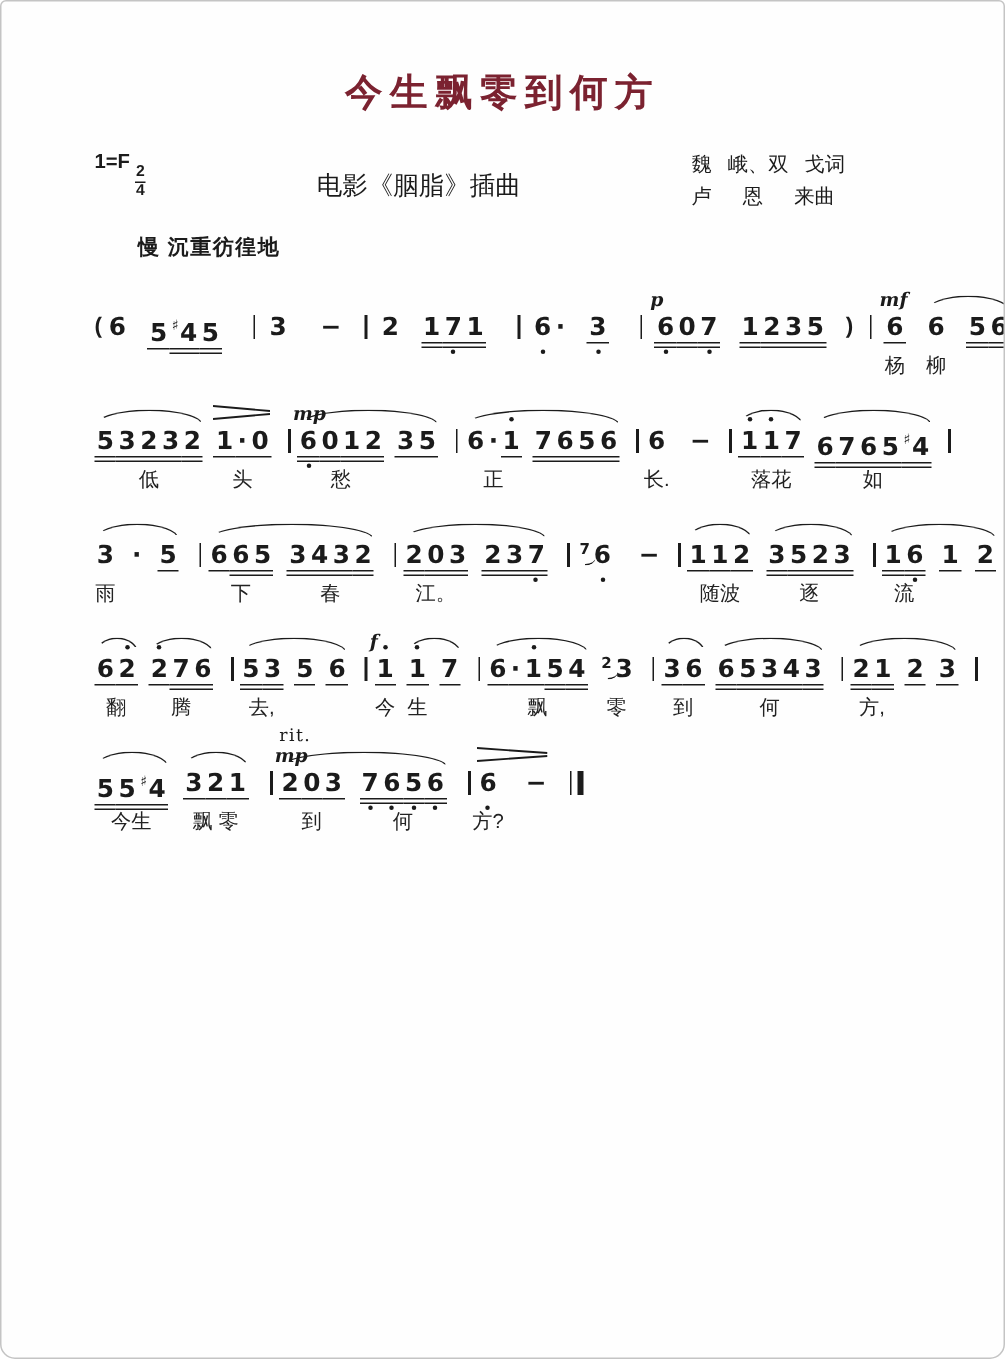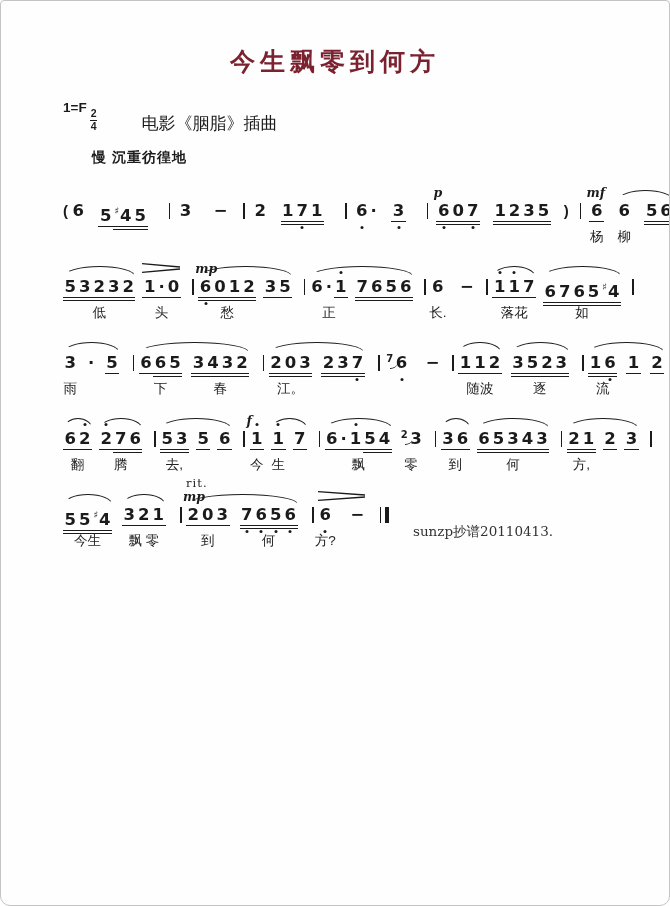--- a/index.html
+++ b/index.html
@@ -6,21 +6,21 @@
   html,body{ margin:0; padding:0; background:#fff; }
   .page{
     position:relative; width:670px; height:906px; box-sizing:border-box;
     background:#fefefe; border:1px solid #c4c4c4; border-radius:4px 4px 10px 10px;
     font-family:"Liberation Sans",sans-serif; color:var(--ink); overflow:hidden;
   }
   .title{
     margin-top:44px; text-align:center; font-family:"DejaVu Serif",serif;
     font-size:25px; font-weight:bold; color:var(--title); letter-spacing:5px;
   }
-  .meta{ display:flex; justify-content:flex-start; align-items:flex-start;
+  .meta{ display:flex; justify-content:space-between; align-items:flex-start;
          margin:22px 58px 0 62px; font-size:13px;gap:44px; }
   .meta-left{ font-weight:bold; font-size:13.5px; white-space:nowrap; }
   .frac{ display:inline-flex; flex-direction:column; text-align:center;
          font-size:10.5px; line-height:1.1; vertical-align:-5px; margin-left:3px; font-weight:bold;}
   .frac .num{ border-bottom:1.2px solid var(--ink); padding:0 1px; }
   .meta-center{ margin-top:12px; font-size:17px; }
   .credits{ width:150px; font-size:13.5px; line-height:1.55; }
   .credits .row1{ word-spacing:7px; }
   .credits .row2{ word-spacing:17px; }
   .tempo{ margin:14px 0 0 91px; font-weight:bold; font-size:14px; letter-spacing:1px; }
@@ -71,20 +71,24 @@
 
 <div class="page">
   <div class="title">今生飘零到何方</div>
 
   <div class="meta">
     <div class="meta-left"><span>1=F</span><span class="frac">
           <span class="num">2</span>
           <span class="den">4</span>
         </span></div>
     <div class="meta-center">电影《胭脂》插曲</div>
+    <div class="credits">
+      <div class="row1">魏 峨、双 戈词</div>
+      <div class="row2">卢 恩 来曲</div>
+    </div>
   </div>
 
   <div class="tempo">慢 沉重彷徨地</div>
 
   <div class="score">
       <div class="mline" data-line="0"><span class="psym">(</span><span class="group"><span class="notes">
             <span class="note">6</span>
           </span></span><span class="group"><span class="notes">
             <span class="note u1">5</span>
             <span class="note u2"><span class="acc">♯</span>4</span>
@@ -269,14 +273,13 @@
             <span class="note u2">5<span class="odot lo"></span></span>
             <span class="note u2">6<span class="odot lo"></span></span>
           </span><span class="lyr">何</span></span><span class="barline"></span><span class="group"><span class="notes">
             <span class="note">6<span class="odot lo"></span></span>
           </span><span class="lyr">方?</span></span><span class="dash">−</span><span class="fbar"></span><div class="slur-arc" style="left: 1px; width: 46px; top: 13px;"></div><div class="slur-arc" style="left: 60px; width: 40px; top: 13px;"></div><div class="slur-arc" style="left: 124px; width: 109px; top: 13px;"></div><svg width="47" height="10" class="hp-svg" style="left: 255px; top: 10px;">
           <line x1="0" y1="0.7" x2="47" y2="4" stroke="#1b1b1b" stroke-width="1.3"></line>
           <line x1="0" y1="9.3" x2="47" y2="6" stroke="#1b1b1b" stroke-width="1.3"></line>
         </svg></div>
     </div>
 
-  <div class="copy">sunzp抄谱20110413.</div>
 </div>
 
 </body></html>

